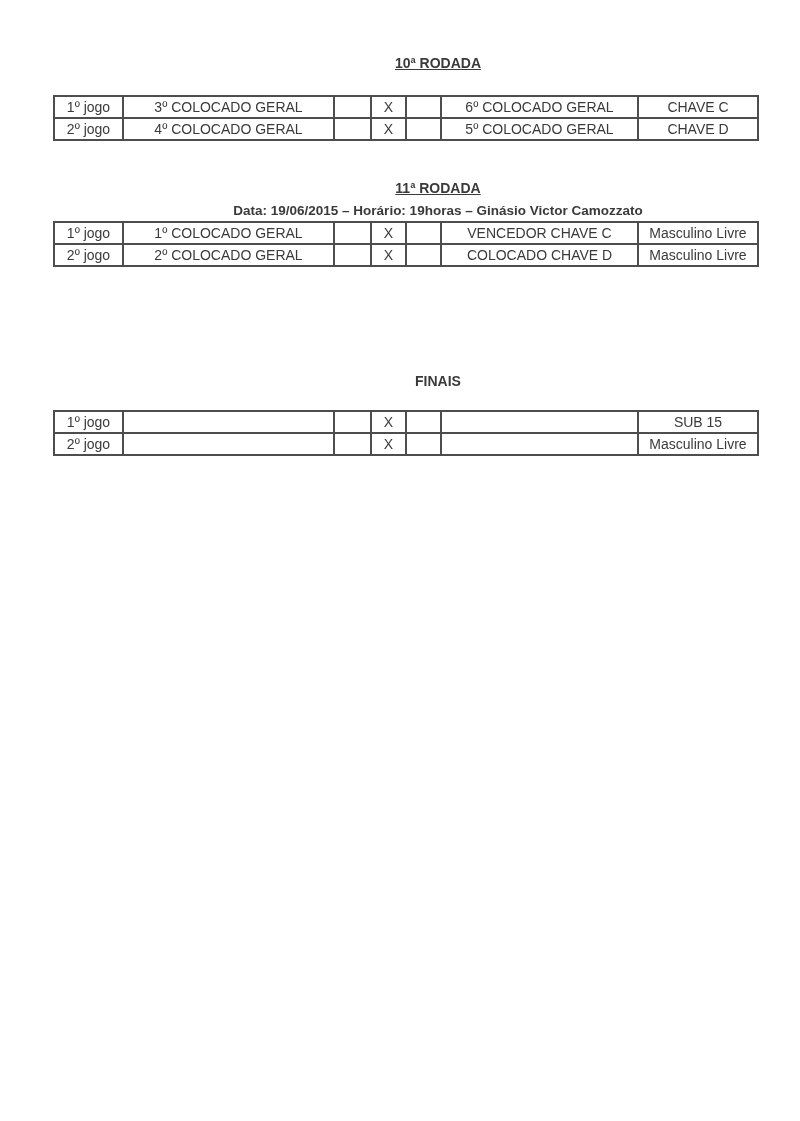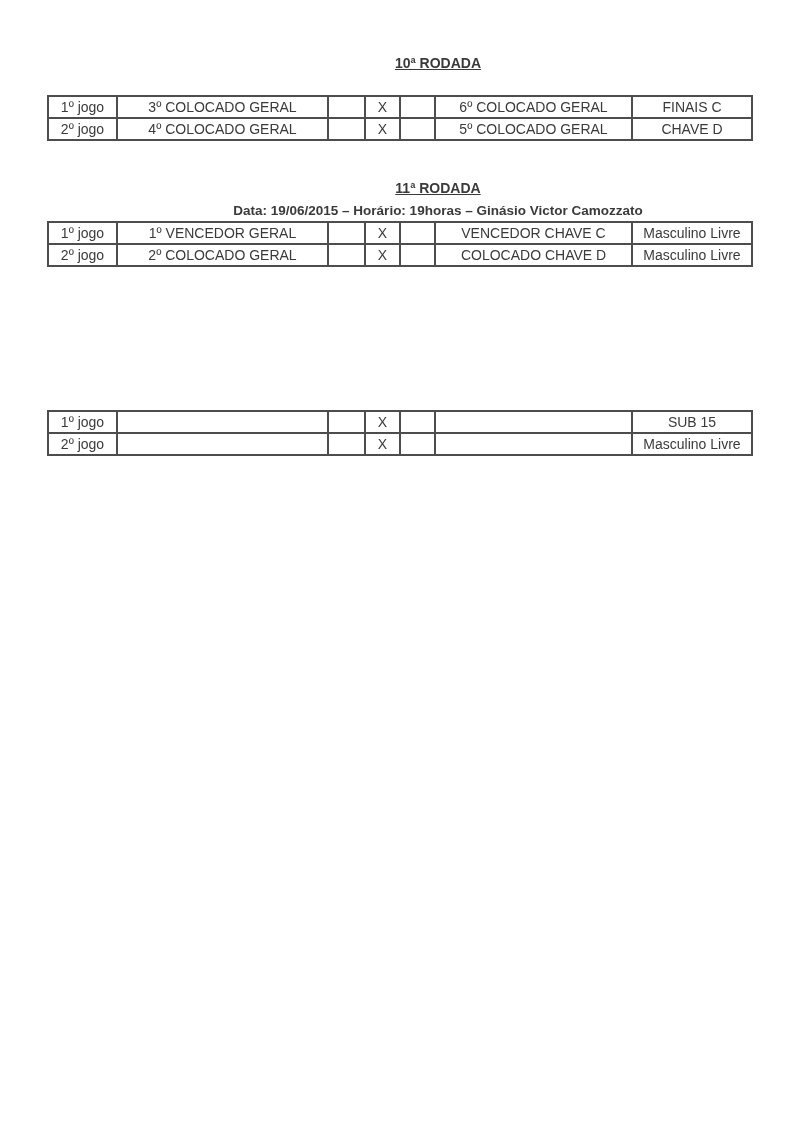--- a/index.html
+++ b/index.html
@@ -28,21 +28,21 @@
   .dateline {
     font-weight: bold;
     font-size: 13.5px;
   }
   .subheading {
     font-weight: bold;
     font-size: 14px;
   }
   table.match-table {
     position: absolute;
-    left: 47px;
+    left: 53px;
     width: 704px;
     border-collapse: collapse;
     table-layout: fixed;
   }
   table.match-table td {
     border: 2px solid var(--border, #4d4d4d);
     height: 20px;
     text-align: center;
     vertical-align: middle;
     font-size: 14px;
@@ -75,21 +75,21 @@
         <col class="c-cat">
     </colgroup>
     <tbody>
       <tr>
         <td>1º jogo</td>
         <td>3º COLOCADO GERAL</td>
         <td></td>
         <td>X</td>
         <td></td>
         <td>6º COLOCADO GERAL</td>
-        <td>FINAIS C</td>
+        <td>CHAVE C</td>
       </tr>
       <tr>
         <td>2º jogo</td>
         <td>4º COLOCADO GERAL</td>
         <td></td>
         <td>X</td>
         <td></td>
         <td>5º COLOCADO GERAL</td>
         <td>CHAVE D</td>
       </tr>
@@ -104,39 +104,40 @@
         <col class="c-home">
         <col class="c-score">
         <col class="c-x">
       <col class="c-score2">
         <col class="c-away">
         <col class="c-cat">
     </colgroup>
     <tbody>
       <tr>
         <td>1º jogo</td>
-        <td>1º VENCEDOR GERAL</td>
+        <td>1º COLOCADO GERAL</td>
         <td></td>
         <td>X</td>
         <td></td>
         <td>VENCEDOR CHAVE C</td>
         <td>Masculino Livre</td>
       </tr>
       <tr>
         <td>2º jogo</td>
         <td>2º COLOCADO GERAL</td>
         <td></td>
         <td>X</td>
         <td></td>
         <td>COLOCADO CHAVE D</td>
         <td>Masculino Livre</td>
       </tr>
     </tbody>
   </table>
 
+  <div class="centerline subheading" style="top:373px">FINAIS</div>
   <table class="match-table" style="top:410px">
     <colgroup>
       <col class="c-game">
         <col class="c-home">
         <col class="c-score">
         <col class="c-x">
       <col class="c-score2">
         <col class="c-away">
         <col class="c-cat">
     </colgroup>

